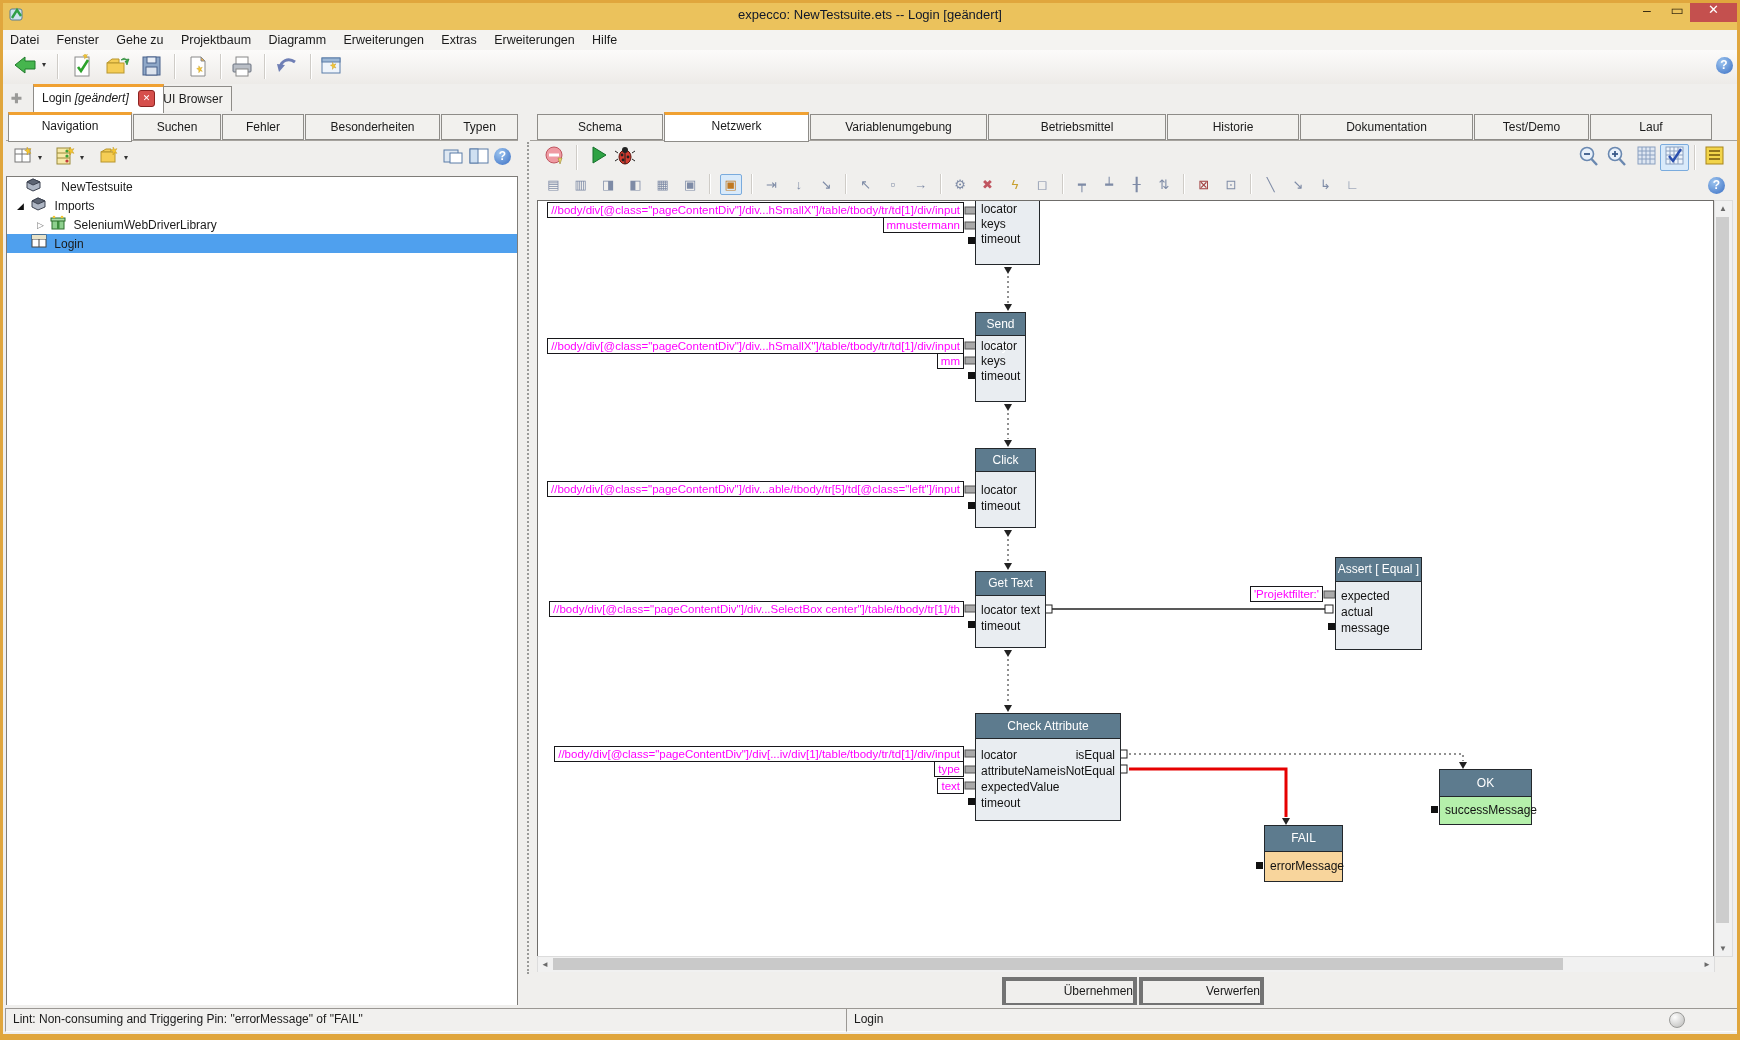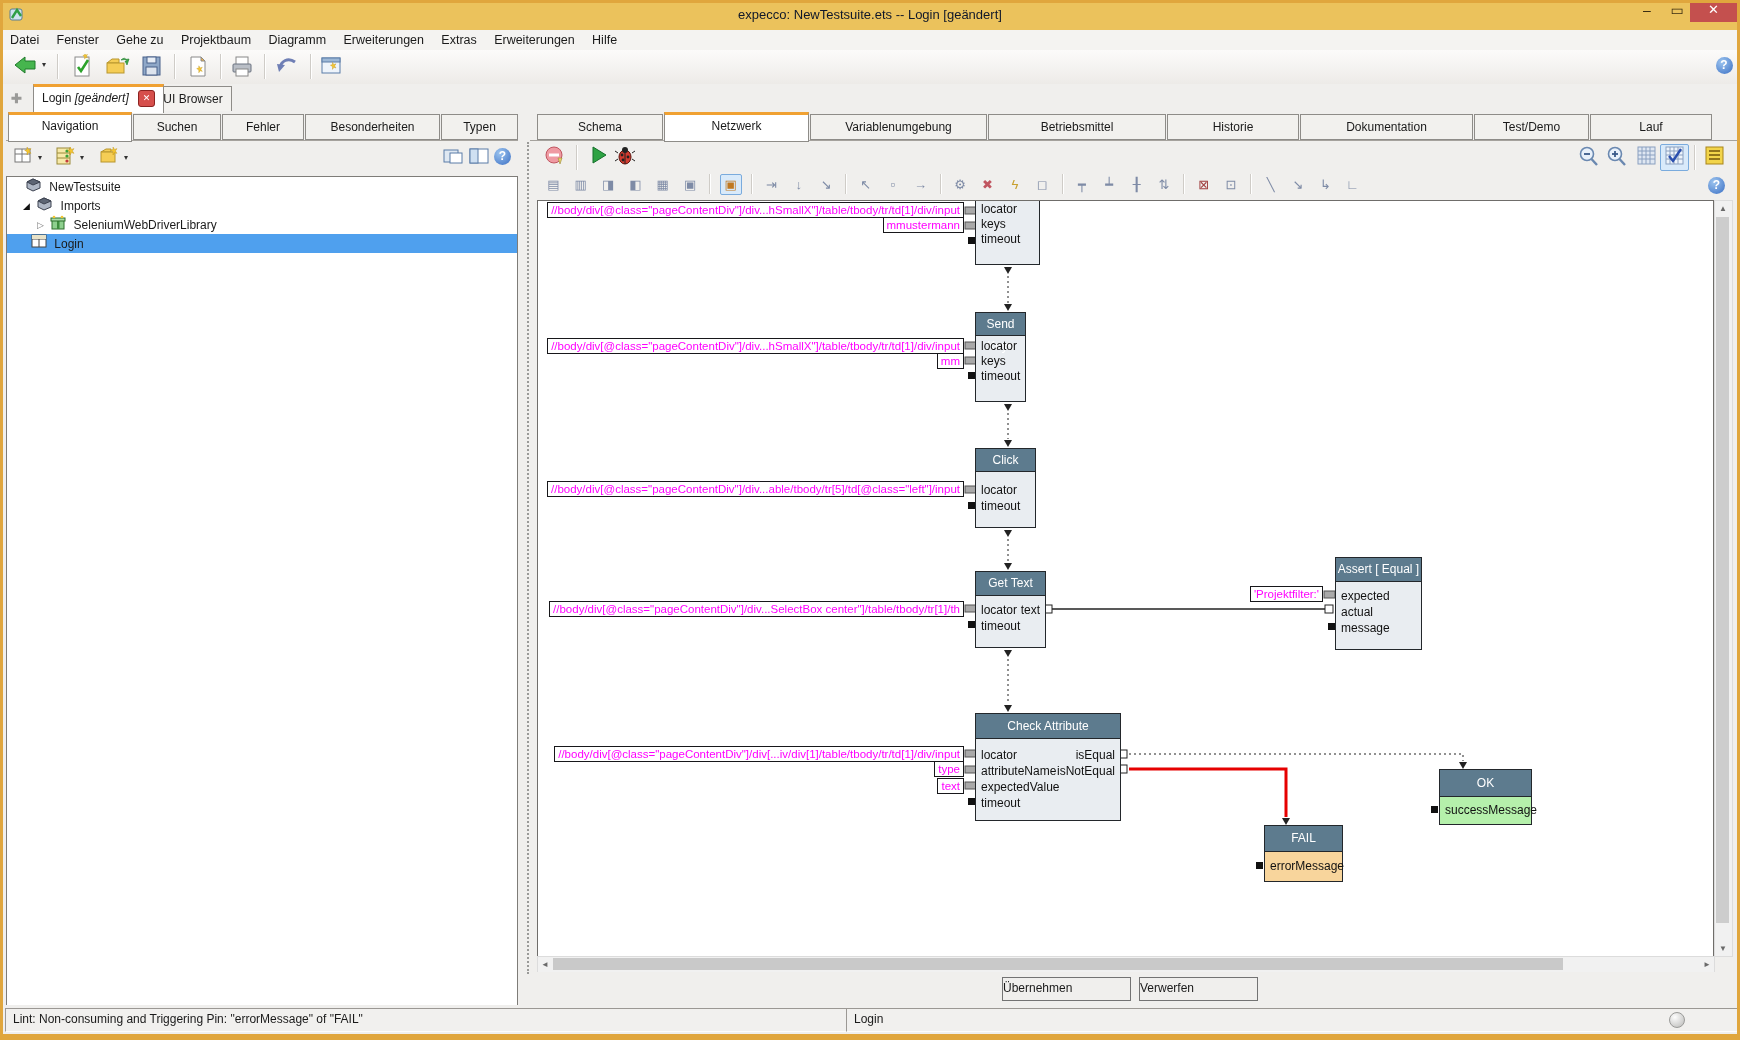--- a/index.html
+++ b/index.html
@@ -60,21 +60,21 @@
   .vlabel{position:absolute;border:1px solid #17171a;background:#fff;color:#f0f;font-size:11.5px;
           line-height:14px;padding:0 3px;white-space:nowrap;}
   
   .vscroll{position:absolute;left:1714px;top:200px;width:17px;height:755px;background:#f1f1f1;border:1px solid #dcdcdc;}
   .hscroll{position:absolute;left:537px;top:956px;width:1176px;height:16px;background:#f1f1f1;border:1px solid #dcdcdc;}
   .sthumbv{position:absolute;left:1px;top:16px;width:13px;height:706px;background:#cdcdcd;}
   .sthumbh{position:absolute;left:15px;top:1px;width:1010px;height:12px;background:#c9c9c9;}
   .sarrow{position:absolute;color:#6a6a6a;font-size:8px;}
   
   .footer{position:absolute;left:530px;top:972px;width:1207px;height:33px;background:#f0efed;}
-  .fbtn{position:absolute;top:5px;height:22px;border:1px solid #737373;background:#f0efed;text-align:left;line-height:21px;}
+  .fbtn{position:absolute;top:5px;height:22px;border:4px solid #737373;background:#f0efed;text-align:right;line-height:21px;}
   .statusbar{position:absolute;left:3px;top:1005px;width:1734px;height:29px;background:#f0efed;}
   .sbox{position:absolute;top:3px;height:22px;border:1px solid;border-color:#9b9894 #fdfdfc #fdfdfc #9b9894;
         background:#f1f0ee;line-height:21px;padding-left:7px;white-space:nowrap;overflow:hidden;}
   .led{position:absolute;left:1666px;top:7px;width:14px;height:14px;border-radius:50%;
        background:radial-gradient(circle at 35% 30%,#fdfdfd,#b9b9b7);border:1px solid #9a9a98;}
   
   .splitter{position:absolute;left:518px;top:112px;width:19px;height:892px;background:#f0efed;}
   .splitdots{position:absolute;left:9px;top:30px;bottom:30px;width:0;border-left:2px dotted #9a9a98;}
   .helpcirc{display:inline-block;width:17px;height:17px;border-radius:50%;background:radial-gradient(circle at 35% 30%,#9cc4ef,#3a6fc4);
             color:#fff;font-weight:bold;font-size:12px;text-align:center;line-height:17px;}
@@ -240,23 +240,23 @@
 </div>
 
 <div class="tree">
   <div class="trow" style="padding-left:18px">
     <span class="tw">
       <svg width="17" height="15">
           <path d="M2,5 L8,2 L15,5 L15,11 L8,14 L2,11 Z" fill="#aeb6c4" stroke="#3c4250"></path>
           <path d="M2,5 L8,8 L15,5 L8,2 Z" fill="#5d6574" stroke="#3c4250"></path>
         </svg>
     </span>
-    <span class="tw" style="margin-left:4px">NewTestsuite</span>
-  </div>
-  <div class="trow" style="padding-left:16px">
+    <span class="tw" style="margin-left:16px">NewTestsuite</span>
+  </div>
+  <div class="trow" style="padding-left:10px">
     <span class="tw arrowb">◢</span>
     <span class="tw" style="margin-left:3px">
       <svg width="17" height="15">
           <path d="M2,5 L8,2 L15,5 L15,11 L8,14 L2,11 Z" fill="#aeb6c4" stroke="#3c4250"></path>
           <path d="M2,5 L8,8 L15,5 L8,2 Z" fill="#5d6574" stroke="#3c4250"></path>
         </svg>
     </span>
     <span class="tw" style="margin-left:4px">Imports</span>
   </div>
   <div class="trow" style="padding-left:30px">

